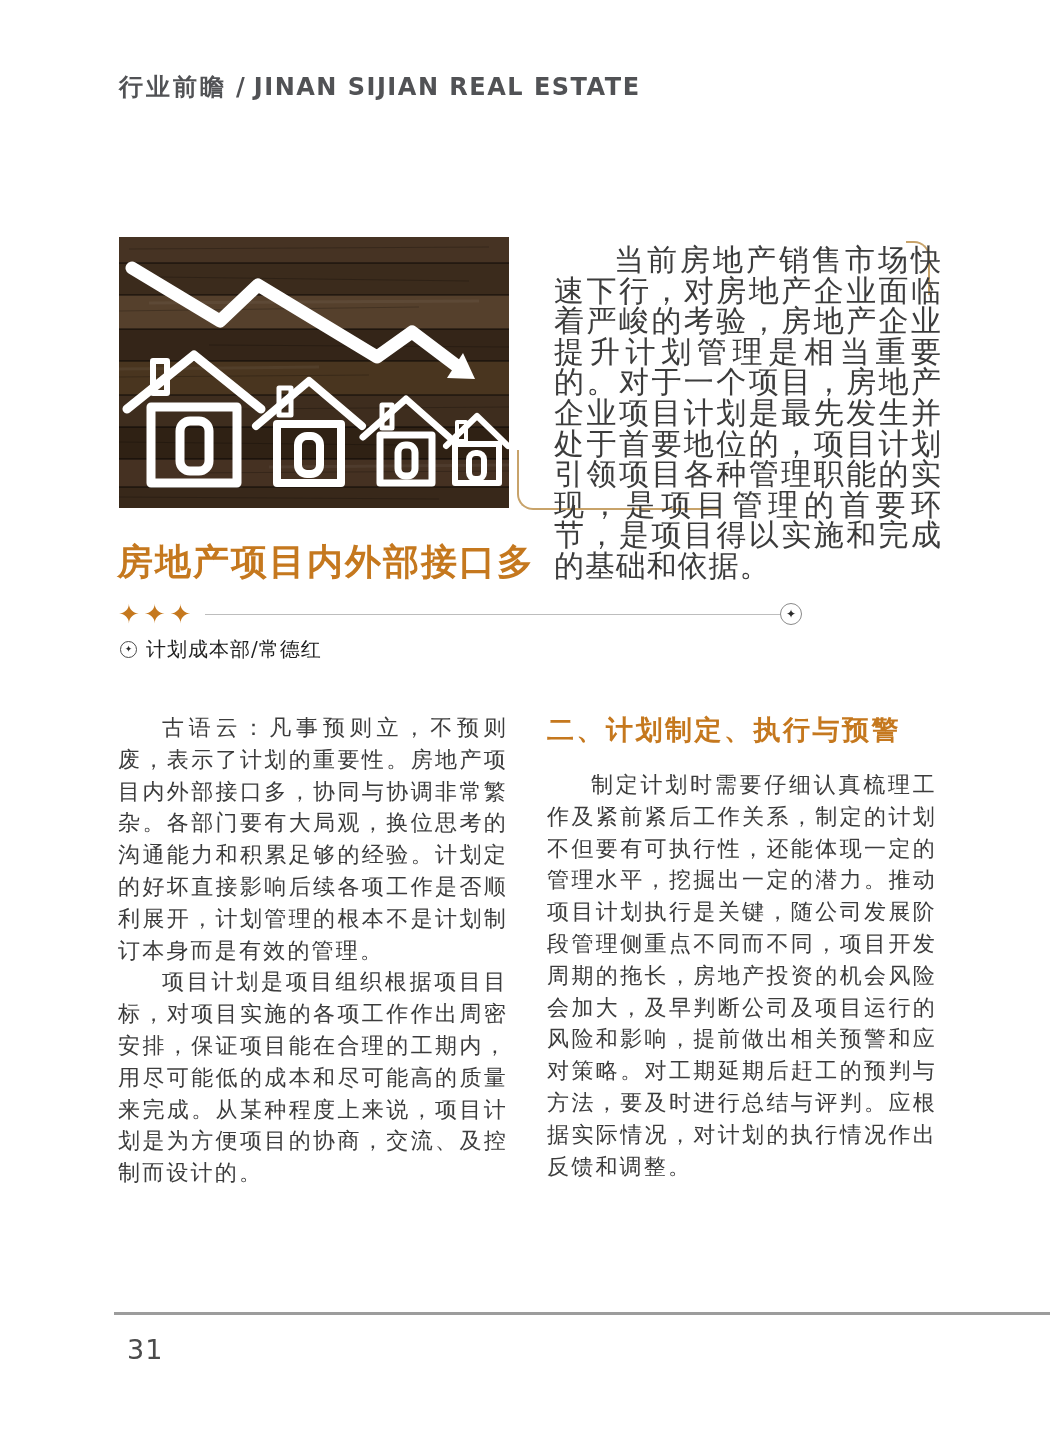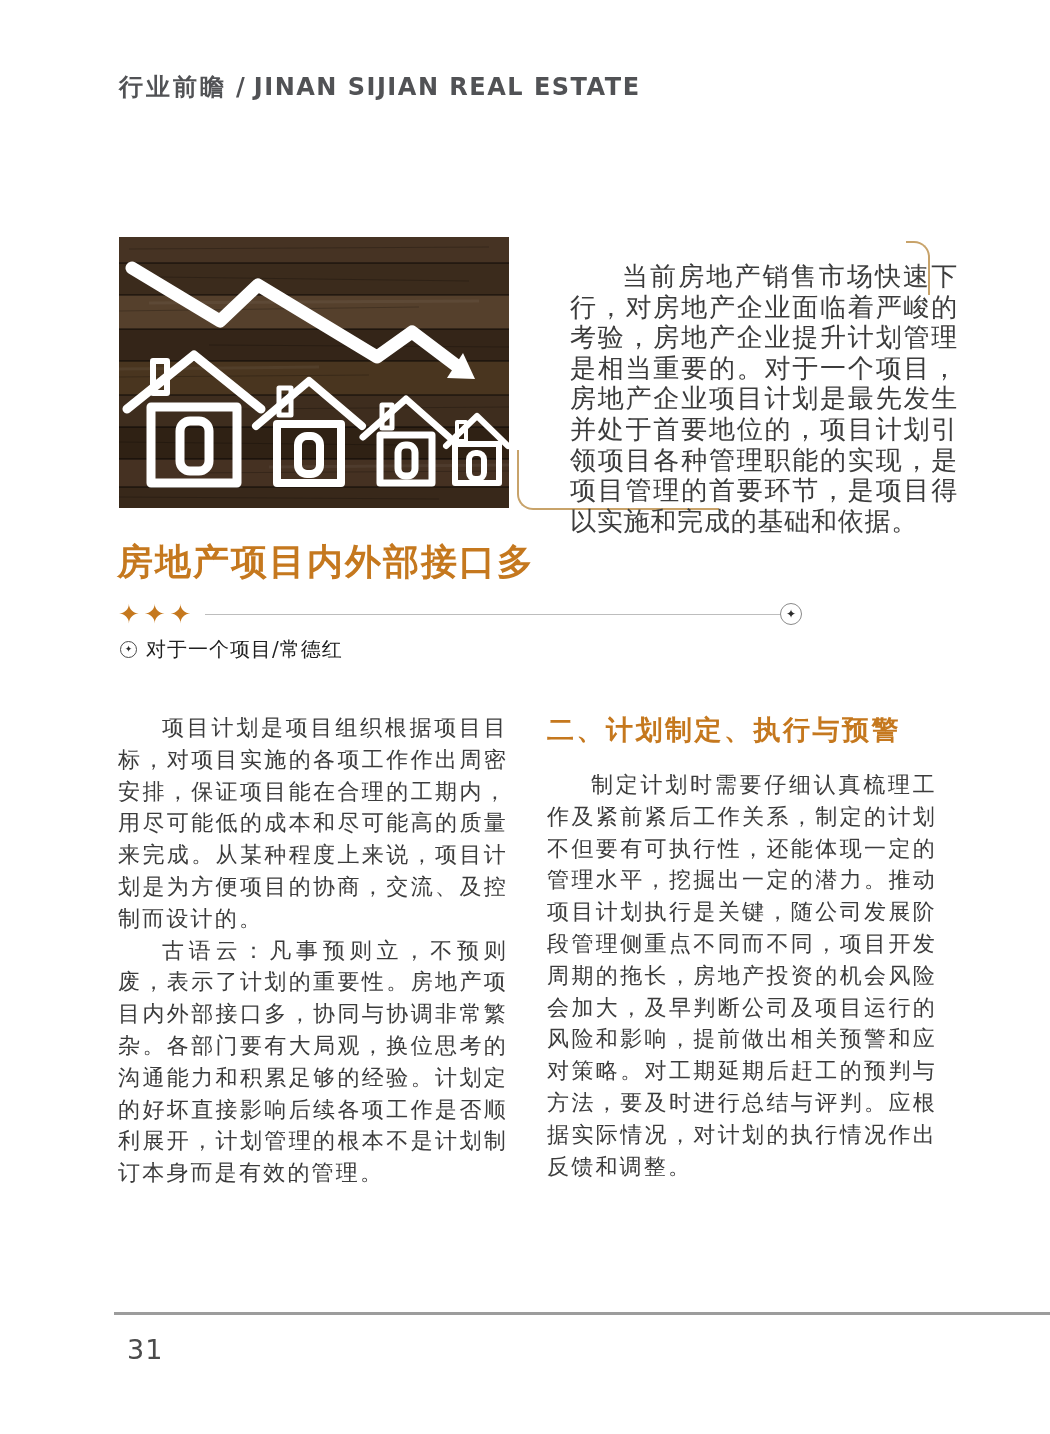--- a/index.html
+++ b/index.html
@@ -22,22 +22,22 @@
   
   .hero{position:absolute;left:119px;top:237px;width:390px;height:271px;}
 
   
   .bracket-tr{position:absolute;left:906px;top:241px;width:22px;height:52px;
     border-top:2px solid var(--gold);border-right:2px solid var(--gold);border-top-right-radius:16px;}
   .bracket-bl{position:absolute;left:517px;top:450px;width:200px;height:58px;
     border-left:2px solid var(--gold);border-bottom:2px solid var(--gold);border-bottom-left-radius:16px;}
 
   
-  .intro{position:absolute;left:554px;top:245px;width:388px;margin:16px;
-    font-size:26px;line-height:30.6px;letter-spacing:0.03em;color:var(--body-text);
+  .intro{position:absolute;left:554px;top:245px;width:388px;margin:0;
+    font-size:30px;line-height:30.6px;letter-spacing:0.03em;color:var(--body-text);
     text-align:justify;text-indent:2em;}
 
   
   .title{position:absolute;left:117px;top:538px;margin:0;
     font-family:"DejaVu Sans","Liberation Sans",sans-serif;
     font-size:36px;font-weight:bold;letter-spacing:2px;color:var(--accent);}
 
   
   .divider{position:absolute;left:118px;top:601px;width:684px;height:26px;
     display:flex;align-items:center;}
@@ -168,27 +168,27 @@
     <span class="dline"></span>
     <span class="circ">
         <span>✦</span>
       </span>
   </div>
 
   <div class="byline">
     <span class="circ small">
         <span>✦</span>
       </span>
-    <span class="byline-text">对于一个项目/常德红</span>
+    <span class="byline-text">计划成本部/常德红</span>
   </div>
 
   <div class="columns">
     <section class="col">
+      <p>古语云：凡事预则立，不预则废，表示了计划的重要性。房地产项目内外部接口多，协同与协调非常繁杂。各部门要有大局观，换位思考的沟通能力和积累足够的经验。计划定的好坏直接影响后续各项工作是否顺利展开，计划管理的根本不是计划制订本身而是有效的管理。</p>
       <p>项目计划是项目组织根据项目目标，对项目实施的各项工作作出周密安排，保证项目能在合理的工期内，用尽可能低的成本和尽可能高的质量来完成。从某种程度上来说，项目计划是为方便项目的协商，交流、及控制而设计的。</p>
-      <p>古语云：凡事预则立，不预则废，表示了计划的重要性。房地产项目内外部接口多，协同与协调非常繁杂。各部门要有大局观，换位思考的沟通能力和积累足够的经验。计划定的好坏直接影响后续各项工作是否顺利展开，计划管理的根本不是计划制订本身而是有效的管理。</p>
     </section>
     <section class="col">
       <h2>二、计划制定、执行与预警</h2>
       <p>制定计划时需要仔细认真梳理工作及紧前紧后工作关系，制定的计划不但要有可执行性，还能体现一定的管理水平，挖掘出一定的潜力。推动项目计划执行是关键，随公司发展阶段管理侧重点不同而不同，项目开发周期的拖长，房地产投资的机会风险会加大，及早判断公司及项目运行的风险和影响，提前做出相关预警和应对策略。对工期延期后赶工的预判与方法，要及时进行总结与评判。应根据实际情况，对计划的执行情况作出反馈和调整。</p>
     </section>
   </div>
 
   <div class="footer-rule"></div>
   <div class="page-number">31</div>
 

